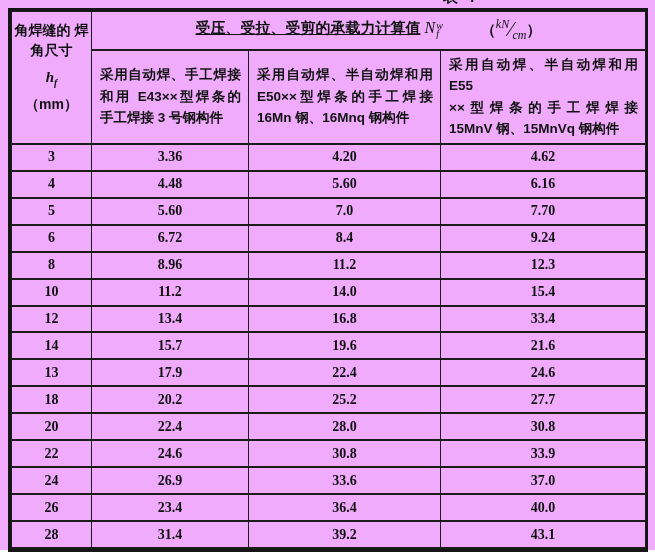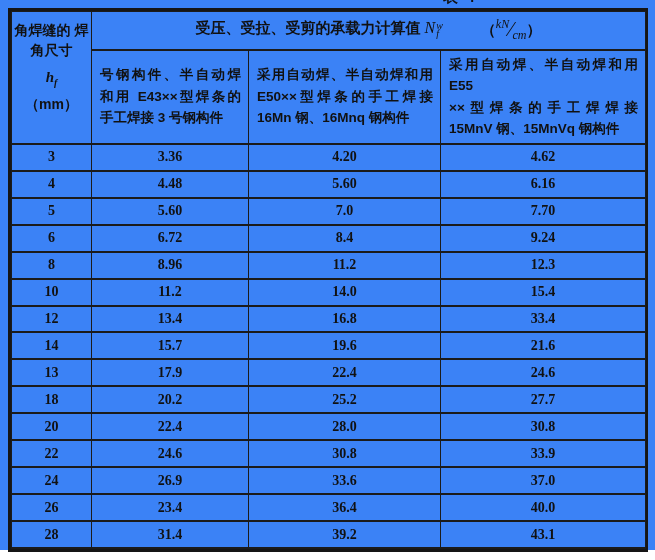--- a/index.html
+++ b/index.html
@@ -9,21 +9,21 @@
     width: 655px;
     height: 560px;
     overflow: hidden;
     font-family: "Liberation Sans", sans-serif;
     color: #111111;
   }
   .page {
     position: relative;
     width: 655px;
     height: 550px;
-    background: #3b82f6;
+    background: #f0abfc;
   }
   .page-label {
     position: absolute;
     left: 443px;
     top: -12px;            
     font-weight: bold;
     font-size: 15px;
     letter-spacing: 2px;
     height: 19px;
     overflow: hidden;
@@ -55,20 +55,21 @@
   }
   tr { border-bottom: 2px solid #1b1b1b; }
   
   .title-cell {
     height: 38px;
     text-align: center;
     font-weight: bold;
     font-size: 15px;
     border-bottom: 1.5px solid #1b1b1b;
     white-space: nowrap;
+    text-decoration: underline;
   }
   .colhead-row th { height: 71px; }
   
   .hf-head {
     text-align: center;
     font-weight: bold;
     font-size: 14px;
     line-height: 1.45;
     vertical-align: top;
     padding-top: 8px;
@@ -161,21 +162,21 @@
             <span class="ln">焊角尺寸</span>
             <span class="hf-sym"><span>h</span><span class="sub">f</span></span>
             <span class="ln">（mm）</span>
           </th>
           <th class="title-cell" colspan="3">
             <span>受压、受拉、受剪的承载力计算值</span><span class="formula"><span>N</span><span class="supsub"><span>w</span><span>f</span></span></span><span class="unit"><span class="paren">（</span><span class="fnum">kN</span><span class="fslash">⁄</span><span class="fden">cm</span><span class="paren">）</span></span>
           </th>
         </tr>
         <tr class="colhead-row">
           <th class="desc">
-            <span class="ln spread">号钢构件、半自动焊</span>
+            <span class="ln spread">采用自动焊、手工焊接</span>
             <span class="ln spread">和用 E43××型焊条的</span>
             <span class="ln">手工焊接 3 号钢构件</span>
           </th>
           <th class="desc">
             <span class="ln spread">采用自动焊、半自动焊和用</span>
             <span class="ln spread">E50××型焊条的手工焊接</span>
             <span class="ln">16Mn 钢、16Mnq 钢构件</span>
           </th>
           <th class="desc">
             <span class="ln spread">采用自动焊、半自动焊和用 E55</span>

